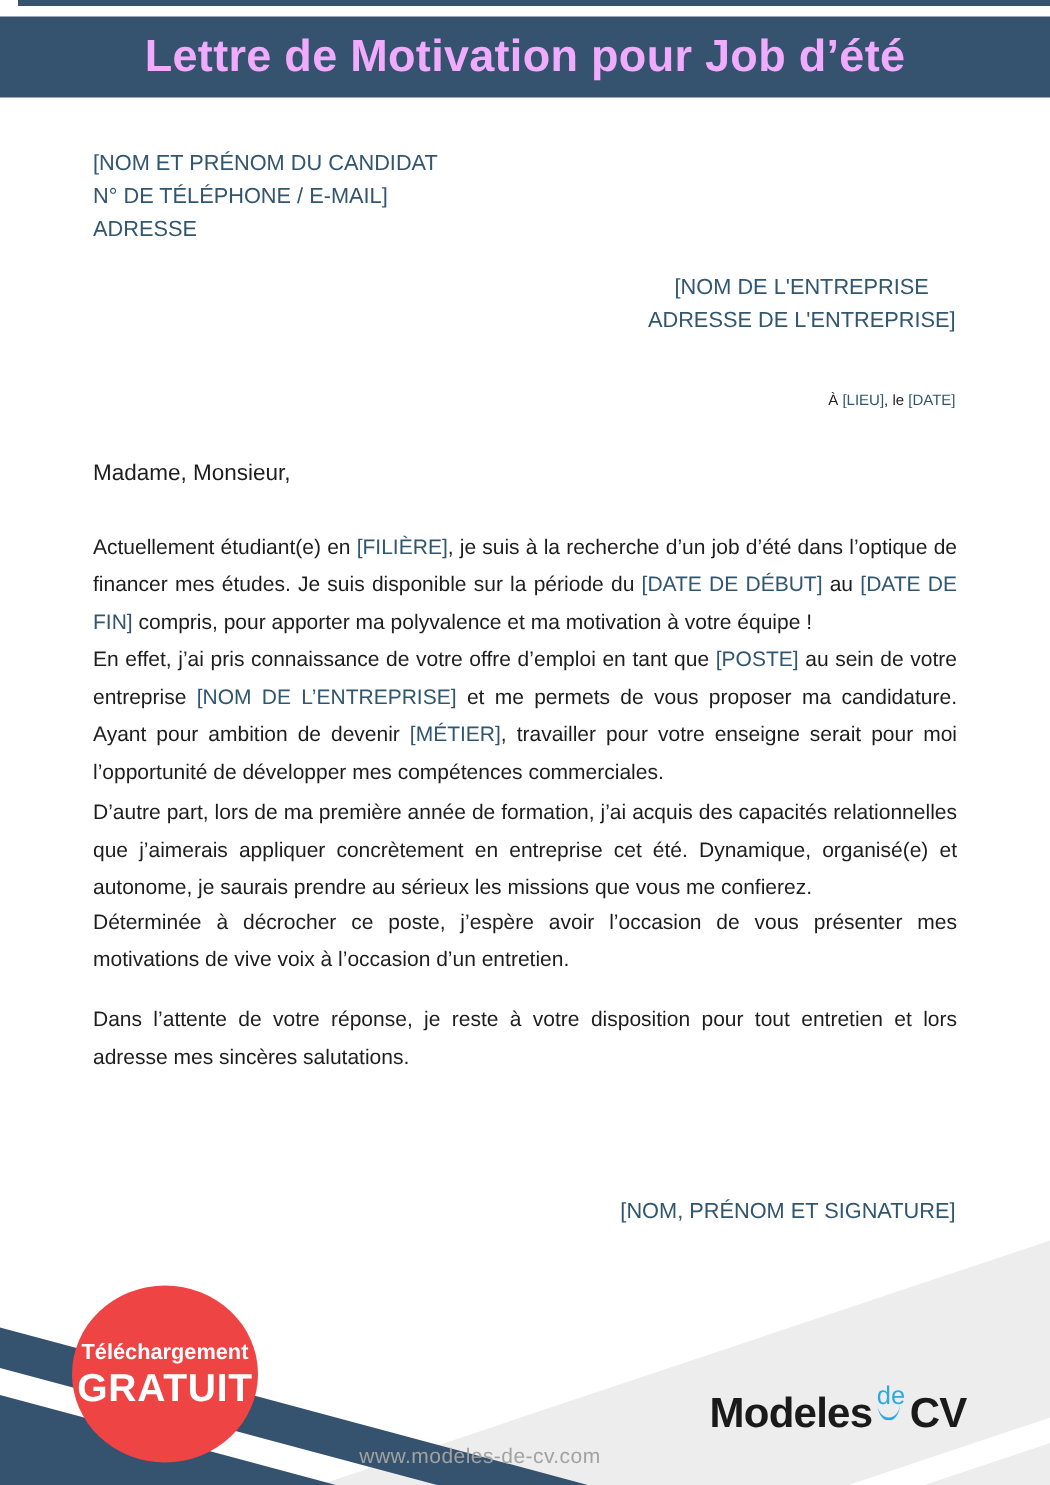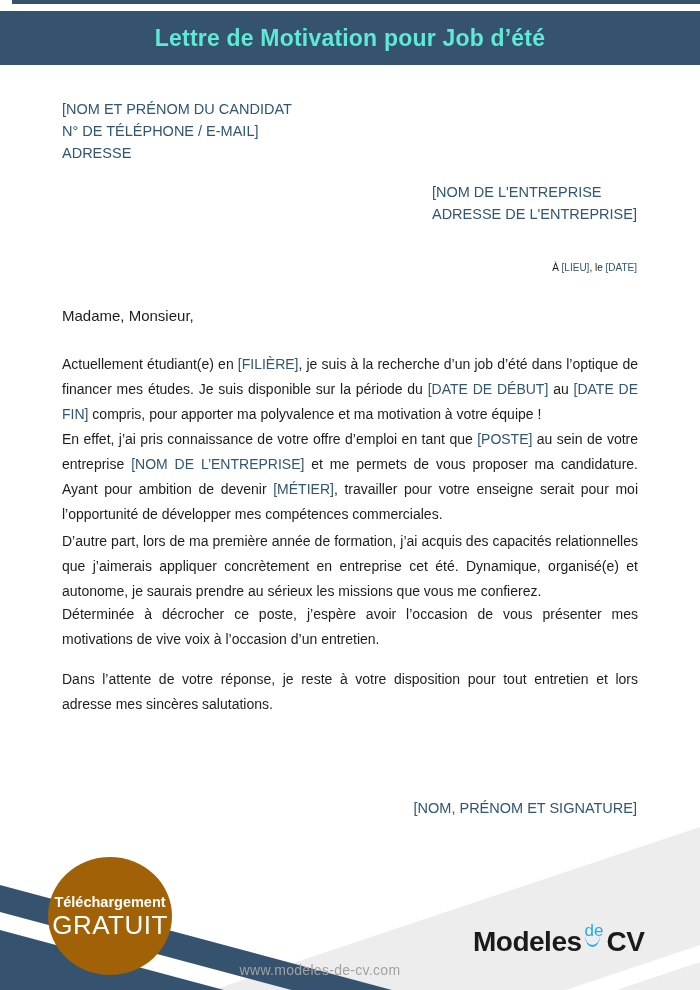--- a/index.html
+++ b/index.html
@@ -9,30 +9,30 @@
     font-family:"Liberation Sans", sans-serif;
     color:#1d1d1d;
   }
   
   .top-line { position:absolute; top:0; left:12px; right:0; height:4px; background:#35536e; }
   .titlebar {
     position:absolute; top:11px; left:0; right:0; height:54px; background:#35536e;
     display:flex; align-items:center; justify-content:center;
   }
   .titlebar h1 {
-    margin:0; color:#5eead4; font-size:23px; font-weight:bold; letter-spacing:.2px;text-align:right;
+    margin:0; color:#f0abfc; font-size:30px; font-weight:bold; letter-spacing:.2px;text-align:right;
   }
   
   .ph { color:#31566f; }
   .sender {
     position:absolute; left:62px; top:98px;
     font-size:14.5px; line-height:22px; color:#31566f;
   }
   .recipient {
-    position:absolute; right:63px; top:181px; text-align:left;
+    position:absolute; right:63px; top:181px; text-align:center;
     font-size:14.5px; line-height:22px; color:#31566f;
   }
   .dateline {
     position:absolute; right:63px; top:262px; text-align:right;
     font-size:10px; color:#1d1d1d;
   }
   .salutation { position:absolute; left:62px; top:307px; font-size:15px; }
   .letter-body {
     position:absolute; left:62px; top:352px; width:576px;
     font-size:14px; line-height:25px; text-align:justify;
@@ -58,26 +58,26 @@
   .blue-stripe-thin {
     position:absolute; left:0; top:885px; width:620px; height:26px;
     background:#35536e; transform:rotate(15deg); transform-origin:top left;
   }
   .blue-stripe-wide {
     position:absolute; left:0; top:930px; width:620px; height:140px;
     background:#35536e; transform:rotate(15deg); transform-origin:top left;
   }
   .badge {
     position:absolute; left:48px; top:857px; width:124px; height:118px;
-    background:#a16207; border-radius:50%;
+    background:#ef4444; border-radius:50%;
     display:flex; flex-direction:column; align-items:center; justify-content:center;
     color:#ffffff; text-align:center;
   }
   .badge .line1 { font-size:14.5px; font-weight:bold; margin-top:2px; }
-  .badge .line2 { font-size:26px; font-weight:normal; letter-spacing:.5px; line-height:30px; }
+  .badge .line2 { font-size:26px; font-weight:bold; letter-spacing:.5px; line-height:30px; }
   .logo {
     position:absolute; left:473px; top:925px; display:flex; align-items:flex-start;
     color:#1a1a1a; white-space:nowrap;
   }
   .logo .word { font-size:28px; font-weight:bold; letter-spacing:-.5px; line-height:34px; }
   .logo .de-wrap { position:relative; margin:0 3px; top:-4px; }
   .logo .de { color:#29abe2; font-size:17px; font-weight:normal; }
   .logo .smile {
     position:absolute; left:0; top:15px; width:15px; height:9px;
     border-bottom:2.5px solid #29abe2;

